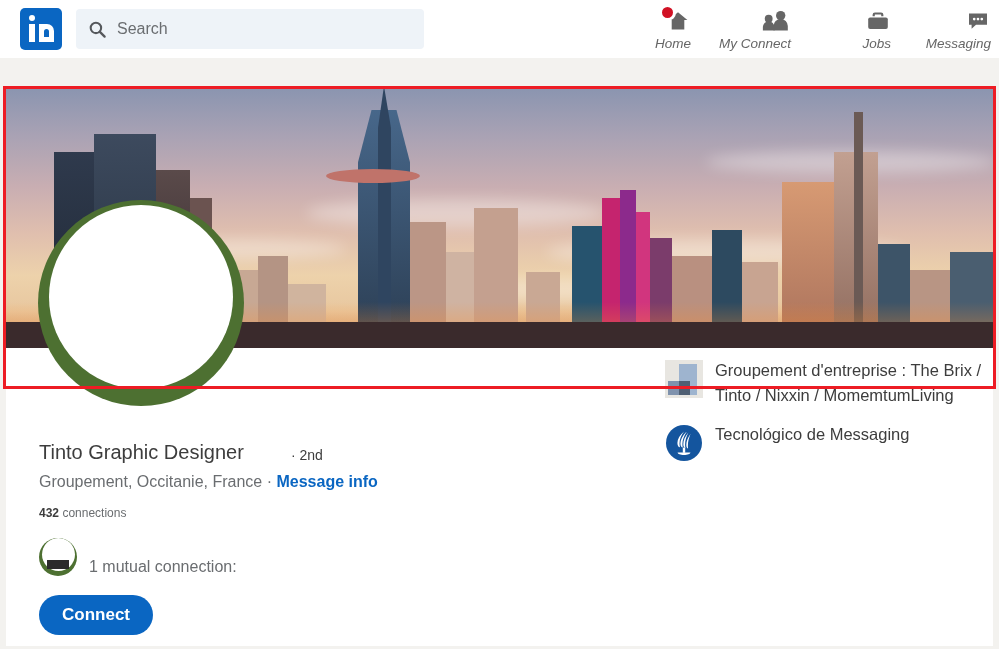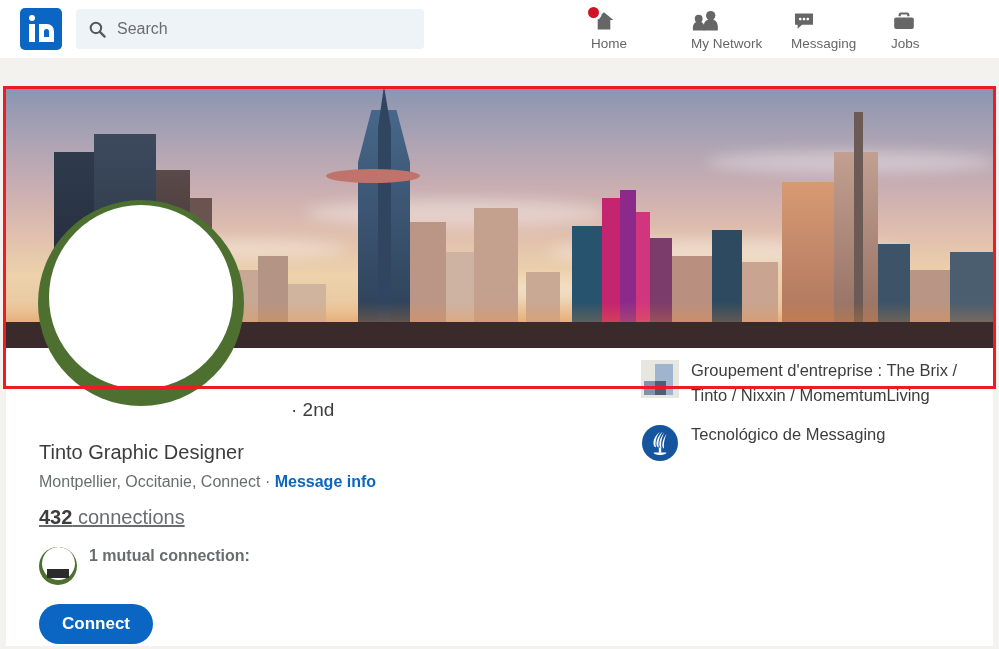--- a/index.html
+++ b/index.html
@@ -88,23 +88,24 @@
     align-items: flex-start;
     margin-left: auto;
     margin-right: 8px;
     height: 58px;
   }
   .nav-item {
     width: 100px;
     height: 58px;
     display: flex;
     flex-direction: column;
-    align-items: flex-start;
+    align-items: flex-end;
     justify-content: center;
     cursor: pointer;
+    font-style: italic;
   }
   .nav-icon-wrap {
     position: relative;
     height: 26px;
     display: flex;
     align-items: center;
     justify-content: center;
   }
   .nav-label {
     font-size: 13.5px;
@@ -229,22 +230,23 @@
     width: 600px;
   }
 
   .name-row {
     height: 30px;
     display: flex;
     align-items: baseline;
   }
   .name-blank { display: inline-block; width: 252px; }
   .degree {
-    font-size: 19px;
+    font-size: 14px;
     color: #3d3d3d;
+    margin-top: 48px;
   }
 
   .headline {
     font-size: 20px;
     color: #3d3d3d;
     margin-top: 10px;
     line-height: 26px;
   }
 
   .location-row {
@@ -253,32 +255,30 @@
     margin-top: 6px;
     line-height: 22px;
   }
   .contact-info {
     color: #0a66c2;
     font-weight: bold;
     cursor: pointer;
   }
 
   .connections {
-    font-size: 20px;
+    font-size: 12px;
     color: #6a6d70;
     margin-top: 13px;
-    text-decoration: underline;
   }
   .connections b { color: #3d3d3d; }
 
   .mutual-row {
     display: flex;
-    align-items: flex-start;
+    align-items: flex-end;
     margin-top: 18px;
-    font-weight: bold;
   }
   .mutual-avatar {
     position: relative;
     width: 38px; height: 38px;
     border-radius: 50%;
     background: #4d7031;
     flex: none;
     overflow: hidden;
   }
   .mutual-avatar .inner {
@@ -327,21 +327,21 @@
     background: #ffffff;
     color: #5e5e5e;
     border: 1.6px solid #8a8a8a;
     padding: 0 21px;
     gap: 9px;
   }
 
   
   .right-col {
     position: absolute;
-    left: 635px;
+    left: 659px;
     top: 10px;
     width: 320px;
   }
   .org-row {
     display: flex;
     align-items: flex-start;
     margin-bottom: 14px;
   }
   .org-logo {
     width: 38px; height: 38px;
@@ -412,43 +412,43 @@
 
     <div class="nav-item">
       <div class="nav-icon-wrap">
         <svg width="30" height="24" viewBox="0 0 32 24">
           <circle cx="21" cy="6.2" r="5" fill="#666666"></circle>
           <path d="M13.4 22 h15.2 v-4.6 a7.6 7.6 0 0 0 -15.2 0 Z" fill="#666666"></path>
           <circle cx="8.2" cy="9.6" r="4.2" fill="#666666"></circle>
           <path d="M2 22 h12.4 v-3.6 a6.2 6.2 0 0 0 -12.4 0 Z" fill="#666666"></path>
         </svg>
       </div>
-      <div class="nav-label">My Network</div>
+      <div class="nav-label">My Connect</div>
+    </div>
+
+    <div class="nav-item">
+      <div class="nav-icon-wrap">
+        <svg width="26" height="24" viewBox="0 0 24 24">
+          <path d="M9 3.4 h6 a2.4 2.4 0 0 1 2.4 2.4 v1.4 h-2.2 V5.8 a0.3 0.3 0 0 0 -0.3 -0.3 h-5.8 a0.3 0.3 0 0 0 -0.3 0.3 v1.4 H6.6 V5.8 A2.4 2.4 0 0 1 9 3.4 Z" fill="#666666"></path>
+          <rect x="2.2" y="8.4" width="19.6" height="11.6" rx="1.9" fill="#666666"></rect>
+        </svg>
+      </div>
+      <div class="nav-label">Jobs</div>
     </div>
 
     <div class="nav-item">
       <div class="nav-icon-wrap">
         <svg width="26" height="24" viewBox="0 0 24 24">
           <path d="M3 4.6 h18 v11.2 h-11 L5.6 19.8 v-4 H3 Z" fill="#666666"></path>
           <circle cx="8.2" cy="10.1" r="1.35" fill="#ffffff"></circle>
           <circle cx="12" cy="10.1" r="1.35" fill="#ffffff"></circle>
           <circle cx="15.8" cy="10.1" r="1.35" fill="#ffffff"></circle>
         </svg>
       </div>
       <div class="nav-label">Messaging</div>
-    </div>
-
-    <div class="nav-item">
-      <div class="nav-icon-wrap">
-        <svg width="26" height="24" viewBox="0 0 24 24">
-          <path d="M9 3.4 h6 a2.4 2.4 0 0 1 2.4 2.4 v1.4 h-2.2 V5.8 a0.3 0.3 0 0 0 -0.3 -0.3 h-5.8 a0.3 0.3 0 0 0 -0.3 0.3 v1.4 H6.6 V5.8 A2.4 2.4 0 0 1 9 3.4 Z" fill="#666666"></path>
-          <rect x="2.2" y="8.4" width="19.6" height="11.6" rx="1.9" fill="#666666"></rect>
-        </svg>
-      </div>
-      <div class="nav-label">Jobs</div>
     </div>
 
   </div>
 </div>
 
 <div class="profile-card">
 
   <div class="banner">
 
     <div class="sky-cloud" style="left:300px;  top:110px; width:300px; height:28px;"></div>
@@ -523,21 +523,21 @@
     <div class="left-col">
 
       <div class="name-row">
         <span class="name-blank"></span>
         <span class="degree">· 2nd</span>
       </div>
 
       <div class="headline">Tinto Graphic Designer</div>
 
       <div class="location-row">
-        <span>Montpellier, Occitanie, Connect</span>
+        <span>Groupement, Occitanie, France</span>
         <span>·</span>
         <span class="contact-info">Message info</span>
       </div>
 
       <div class="connections">
         <b>432</b>
         <span>connections</span>
       </div>
 
       <div class="mutual-row">

